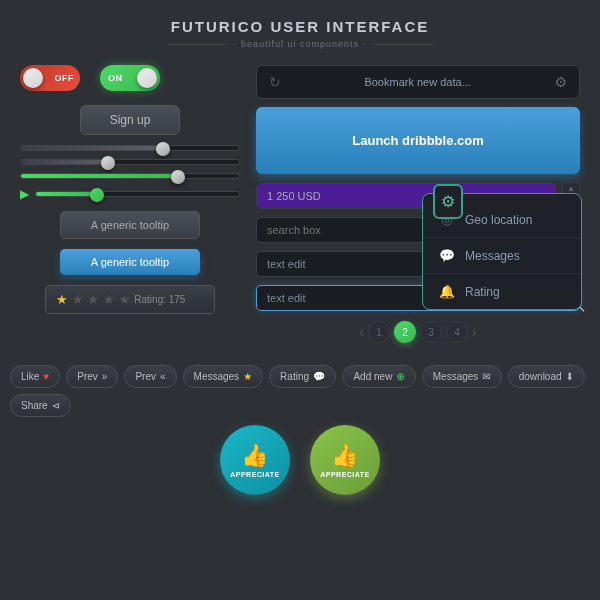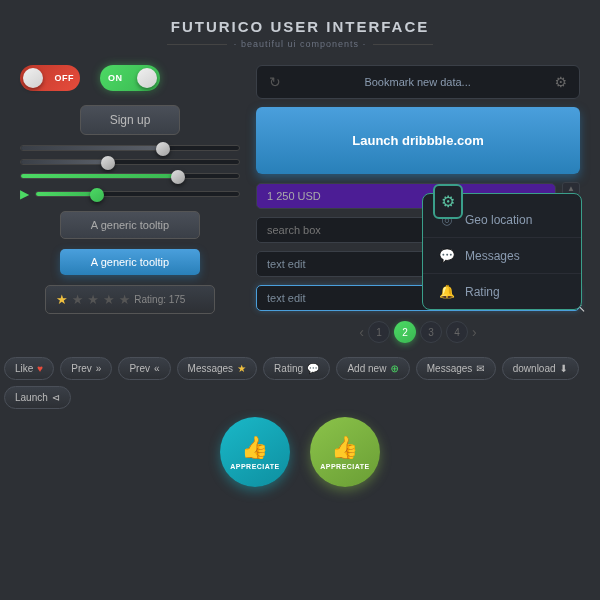--- a/index.html
+++ b/index.html
@@ -191,22 +191,22 @@
     .rating-text {
       color: #888;
       font-size: 10px;
     }
 
     
     .action-buttons {
       display: flex;
       flex-wrap: wrap;
       gap: 6px;
-      padding: 0 4px;
-      margin-top: 4px;
+      padding: 0 10px;
+      margin-top: 12px;
     }
     .action-btn {
       background: linear-gradient(to bottom, #3a3f47, #2d3035);
       color: #bbb;
       border: 1px solid #4a4f58;
       border-radius: 14px;
       padding: 5px 10px;
       font-size: 10px;
       cursor: pointer;
       display: flex;
@@ -565,21 +565,21 @@
   </button>
   <button class="action-btn">
     <span>Messages</span>
     <span class="icon-sym">✉</span>
   </button>
   <button class="action-btn">
     <span>download</span>
     <span class="icon-sym">⬇</span>
   </button>
   <button class="action-btn">
-    <span>Launch</span>
+    <span>Share</span>
     <span class="icon-sym">⊲</span>
   </button>
 </div>
 
 <div class="appreciate-row">
   <div class="appreciate-btn appreciate-teal">
     <span class="appreciate-icon">👍</span>
     <span class="appreciate-label">APPRECIATE</span>
   </div>
   <div class="appreciate-btn appreciate-green">

